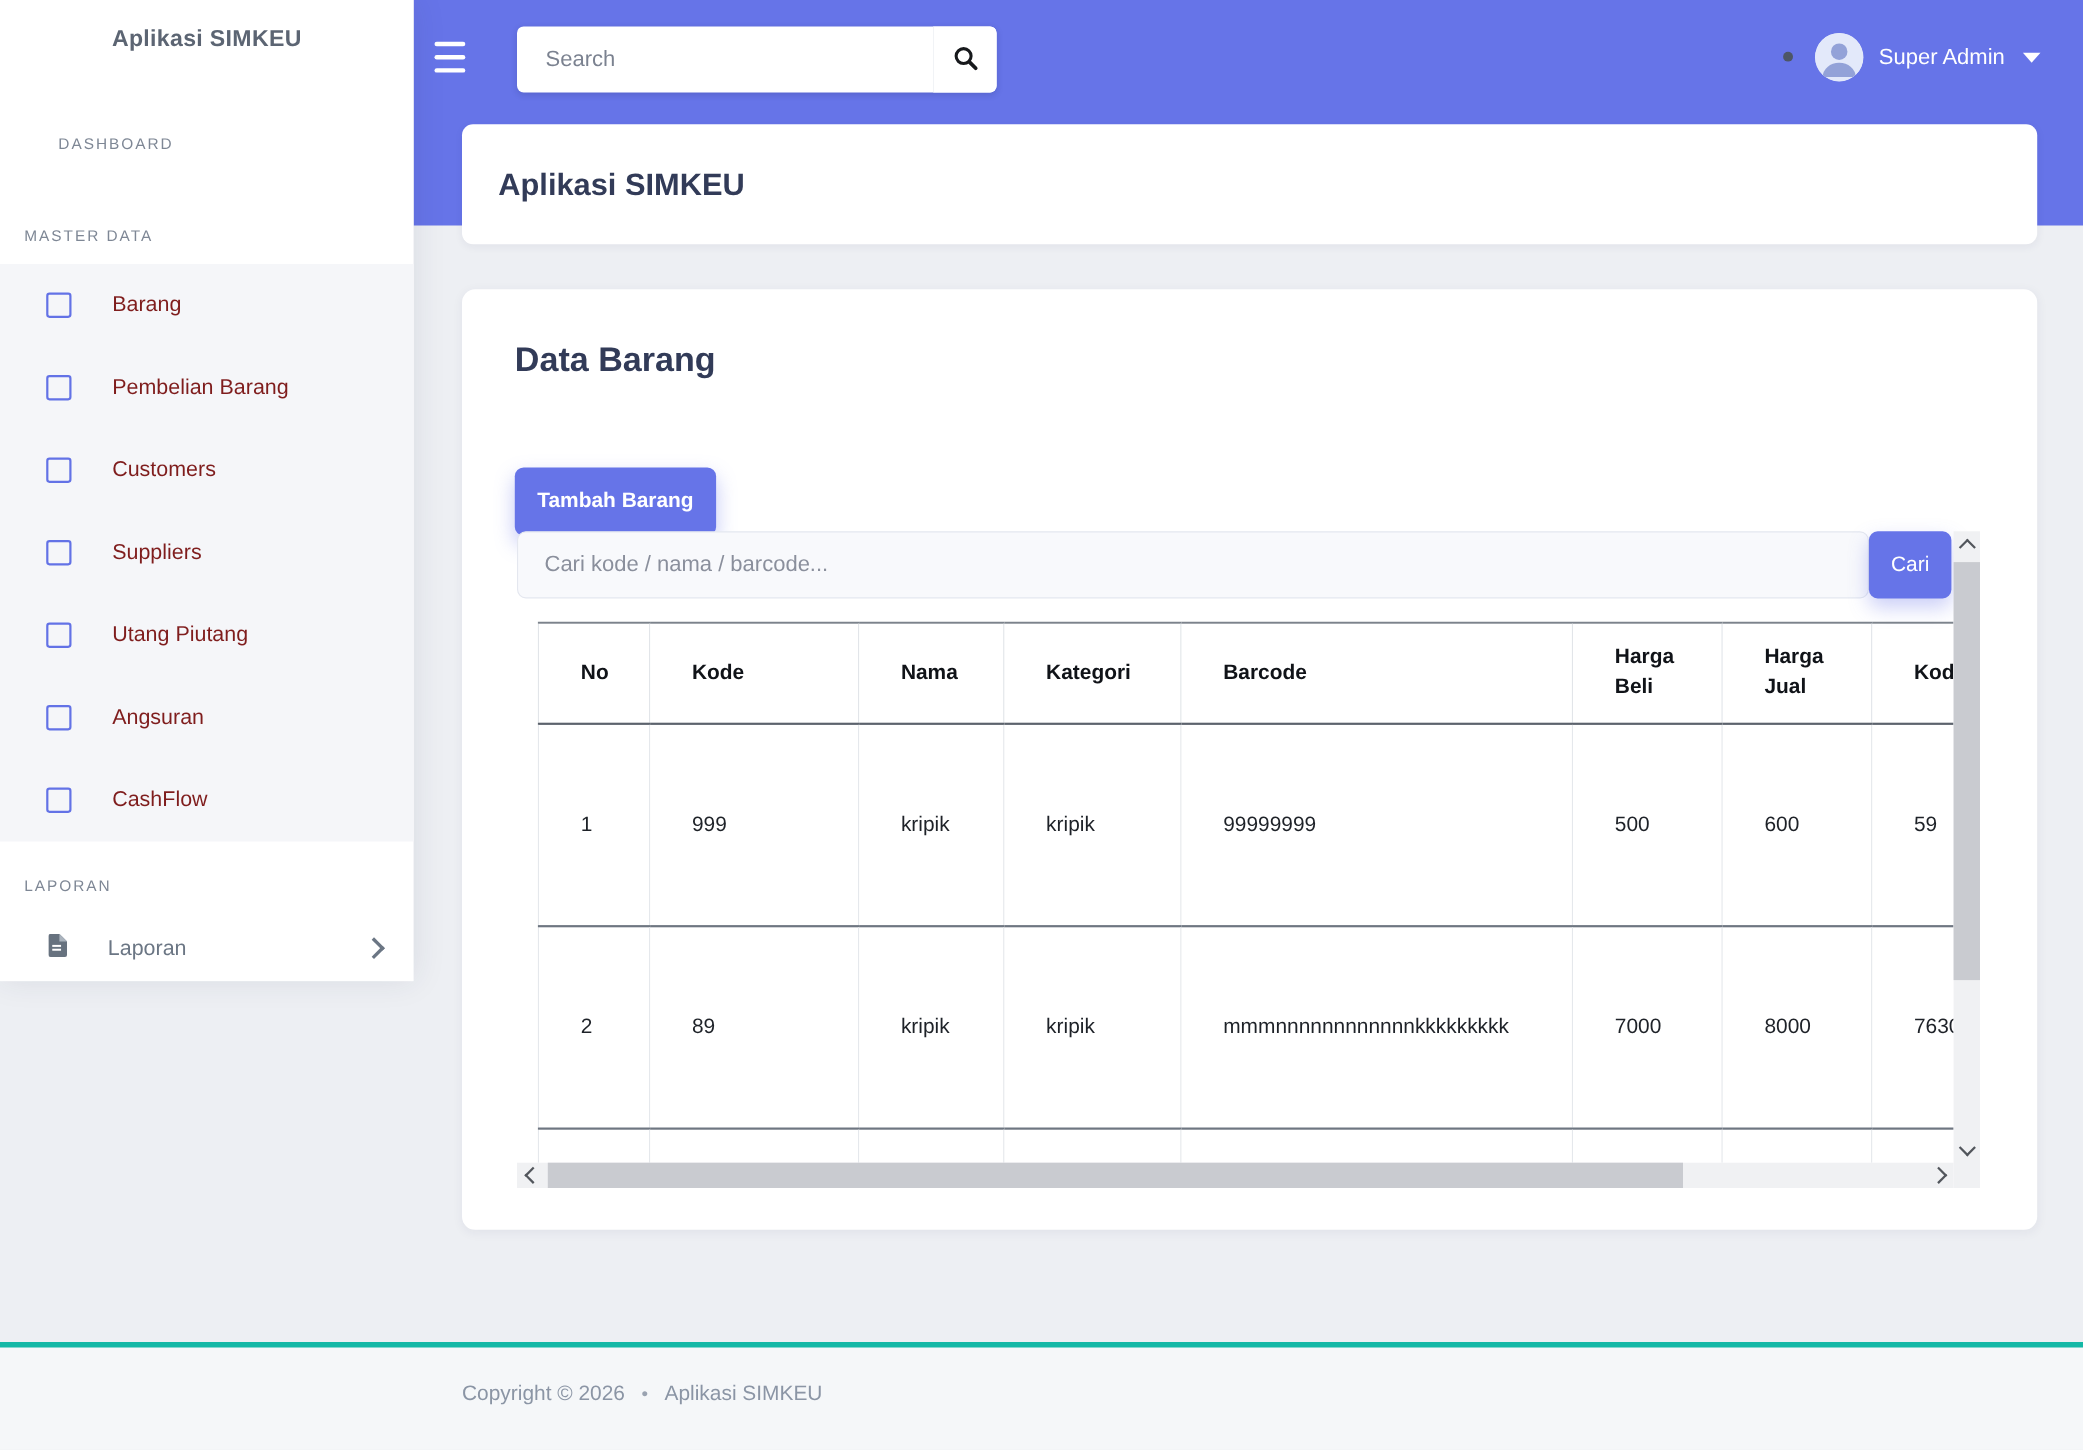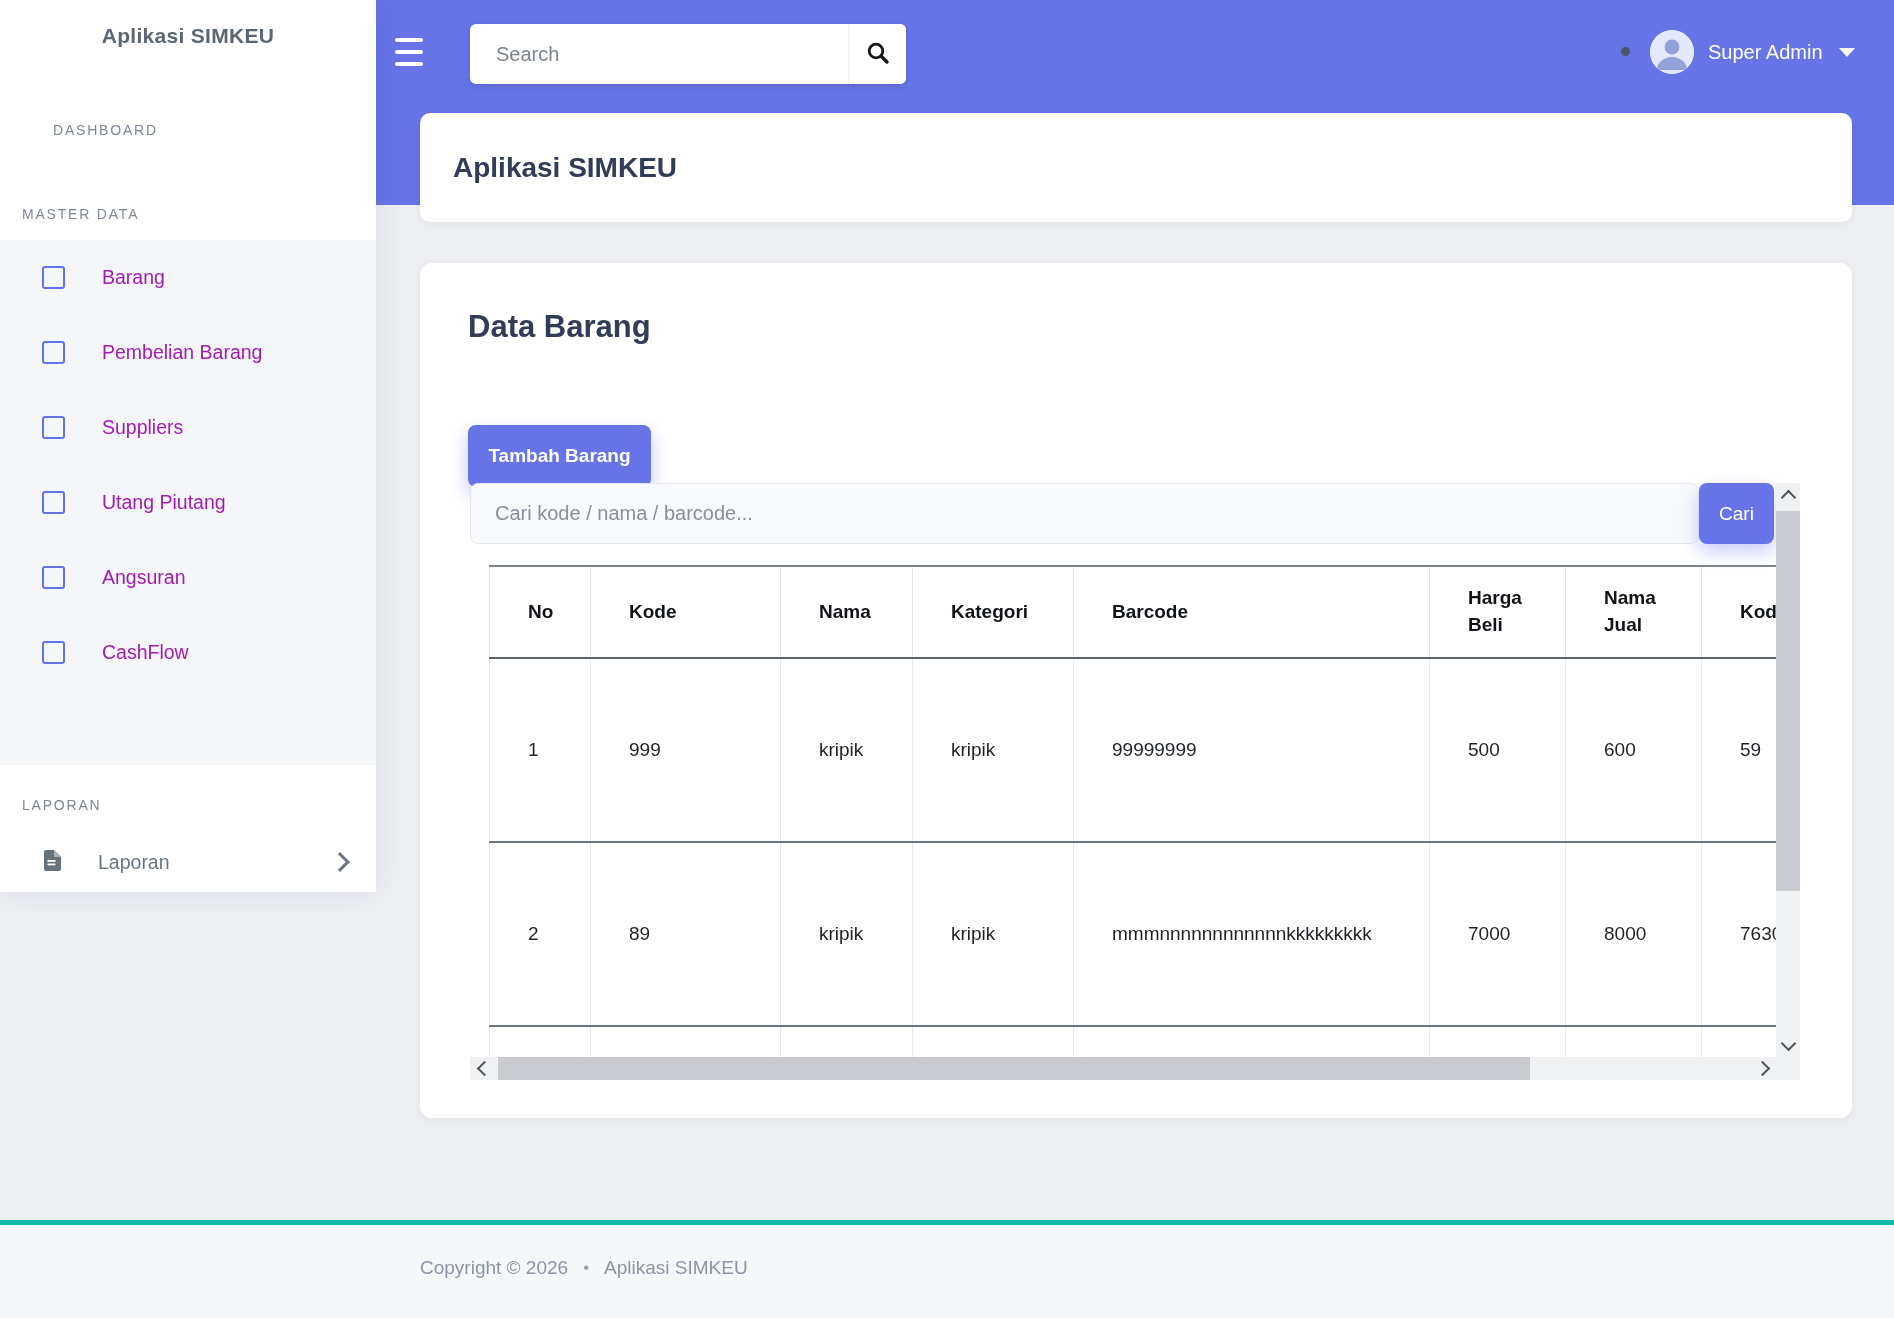--- a/index.html
+++ b/index.html
@@ -23,21 +23,21 @@
   
   .sidebar{position:absolute;left:0;top:0;width:376px;height:892px;background:#fff;box-shadow:0 0 28px rgba(40,50,80,.10);z-index:5;}
   .brand{position:absolute;top:24px;left:0;width:100%;text-align:center;font-size:21px;font-weight:700;color:#5c6573;letter-spacing:.3px;}
   .sec-label{position:absolute;font-size:14px;font-weight:500;color:#7e8795;letter-spacing:1.8px;}
   .sec-dashboard{left:53px;top:122px;}
   .sec-master{left:22px;top:206px;}
   .sec-laporan{left:22px;top:797px;}
   .menu-block{position:absolute;left:0;top:240px;width:376px;height:525px;background:#f5f6f9;}
   .menu-item{height:75px;display:flex;align-items:center;padding-left:42px;cursor:pointer;}
   .checkbox-icon{width:19px;height:19px;border:2.5px solid #6372e6;border-radius:3px;flex:0 0 auto;}
-  .menu-item-label{margin-left:37px;font-size:19.5px;font-weight:500;color:#a21caf;}
+  .menu-item-label{margin-left:37px;font-size:19.5px;font-weight:500;color:#7f1d1d;}
   .laporan-item{position:absolute;left:0;top:832px;width:376px;height:60px;display:flex;align-items:center;padding-left:44px;box-sizing:border-box;cursor:pointer;}
   .laporan-label{margin-left:37px;font-size:19.5px;font-weight:500;color:#6b7684;}
   .laporan-chev{position:absolute;left:333px;top:50%;margin-top:-7px;}
   .chev{display:inline-block;width:9px;height:9px;border-right:2.5px solid #52565c;border-bottom:2.5px solid #52565c;}
   .chev.big{width:11px;height:11px;border-width:3px;border-color:#6b7684;}
   .chev.up{transform:rotate(-135deg);}
   .chev.down{transform:rotate(45deg);}
   .chev.left{transform:rotate(135deg);}
   .chev.right{transform:rotate(-45deg);}
 
@@ -122,20 +122,24 @@
     <div class="sec-label sec-dashboard">DASHBOARD</div>
     <div class="sec-label sec-master">MASTER DATA</div>
     <div class="menu-block">
         <div class="menu-item">
           <span class="checkbox-icon"></span>
           <span class="menu-item-label">Barang</span>
         </div>
         <div class="menu-item">
           <span class="checkbox-icon"></span>
           <span class="menu-item-label">Pembelian Barang</span>
+        </div>
+        <div class="menu-item">
+          <span class="checkbox-icon"></span>
+          <span class="menu-item-label">Customers</span>
         </div>
         <div class="menu-item">
           <span class="checkbox-icon"></span>
           <span class="menu-item-label">Suppliers</span>
         </div>
         <div class="menu-item">
           <span class="checkbox-icon"></span>
           <span class="menu-item-label">Utang Piutang</span>
         </div>
         <div class="menu-item">
@@ -187,21 +191,21 @@
               <col style="width:140px">
           </colgroup>
           <thead>
             <tr>
                 <th>No</th>
                 <th>Kode</th>
                 <th>Nama</th>
                 <th>Kategori</th>
                 <th>Barcode</th>
                 <th>Harga Beli</th>
-                <th>Nama Jual</th>
+                <th>Harga Jual</th>
                 <th>Kode</th>
               </tr>
           </thead>
           <tbody>
               <tr class="datarow">
                 <td>1</td>
                 <td>999</td>
                 <td>kripik</td>
                 <td>kripik</td>
                 <td>99999999</td>

